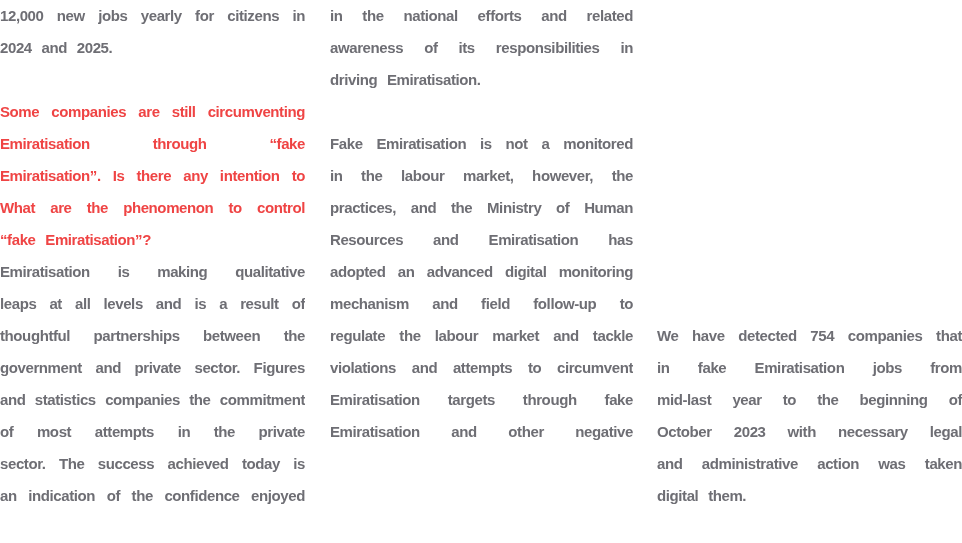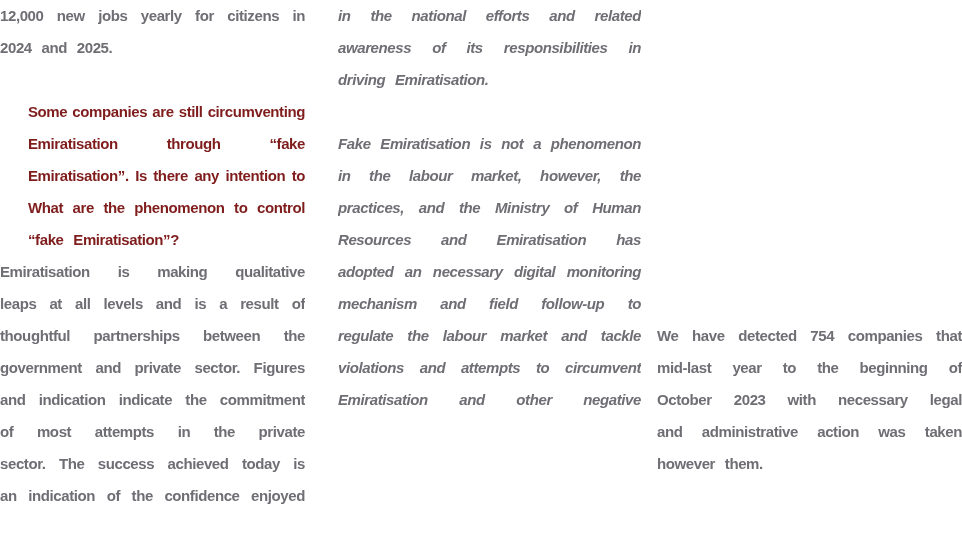--- a/index.html
+++ b/index.html
@@ -26,21 +26,21 @@
     font-weight: 700;
     font-size: 15px;
     letter-spacing: -0.4px;
     text-align: justify;
     text-align-last: justify;
     -moz-text-align-last: justify;
     white-space: normal;
     overflow: hidden;
   }
   .line.gray { color: #6E6E74; }
-  .line.blue { color: #7f1d1d; margin-left: 28px; }
+  .line.blue { color: #ef4444; }
   .line.lastline {
     text-align-last: left;
     -moz-text-align-last: left;
     word-spacing: 6px;
   }
   .line.blank {  }
 </style>
 </head>
 <body>
 
@@ -51,50 +51,52 @@
       <div class="line gray lastline blank"></div>
       <div class="line blue">Some companies are still circumventing</div>
       <div class="line blue">Emiratisation through “fake</div>
       <div class="line blue">Emiratisation”. Is there any intention to</div>
       <div class="line blue">What are the phenomenon to control</div>
       <div class="line blue lastline">“fake Emiratisation”?</div>
       <div class="line gray">Emiratisation is making qualitative</div>
       <div class="line gray">leaps at all levels and is a result of</div>
       <div class="line gray">thoughtful partnerships between the</div>
       <div class="line gray">government and private sector. Figures</div>
-      <div class="line gray">and indication indicate the commitment</div>
+      <div class="line gray">and statistics companies the commitment</div>
       <div class="line gray">of most attempts in the private</div>
       <div class="line gray">sector. The success achieved today is</div>
       <div class="line gray">an indication of the confidence enjoyed</div>
     </div>
-  <div class="col" style="left: 338px; width: 303px; font-style: italic;">
+  <div class="col" style="left: 330px; width: 303px;">
       <div class="line gray">in the national efforts and related</div>
       <div class="line gray">awareness of its responsibilities in</div>
       <div class="line gray lastline">driving Emiratisation.</div>
       <div class="line gray lastline blank"></div>
-      <div class="line gray">Fake Emiratisation is not a phenomenon</div>
+      <div class="line gray">Fake Emiratisation is not a monitored</div>
       <div class="line gray">in the labour market, however, the</div>
       <div class="line gray">practices, and the Ministry of Human</div>
       <div class="line gray">Resources and Emiratisation has</div>
-      <div class="line gray">adopted an necessary digital monitoring</div>
+      <div class="line gray">adopted an advanced digital monitoring</div>
       <div class="line gray">mechanism and field follow-up to</div>
       <div class="line gray">regulate the labour market and tackle</div>
       <div class="line gray">violations and attempts to circumvent</div>
+      <div class="line gray">Emiratisation targets through fake</div>
       <div class="line gray">Emiratisation and other negative</div>
     </div>
   <div class="col" style="left: 657px; width: 305px;">
       <div class="line gray lastline blank"></div>
       <div class="line gray lastline blank"></div>
       <div class="line gray lastline blank"></div>
       <div class="line gray lastline blank"></div>
       <div class="line gray lastline blank"></div>
       <div class="line gray lastline blank"></div>
       <div class="line gray lastline blank"></div>
       <div class="line gray lastline blank"></div>
       <div class="line gray lastline blank"></div>
       <div class="line gray lastline blank"></div>
       <div class="line gray">We have detected 754 companies that</div>
+      <div class="line gray">in fake Emiratisation jobs from</div>
       <div class="line gray">mid-last year to the beginning of</div>
       <div class="line gray">October 2023 with necessary legal</div>
       <div class="line gray">and administrative action was taken</div>
-      <div class="line gray lastline">however them.</div>
+      <div class="line gray lastline">digital them.</div>
     </div>
 </div>
 
 </body></html>

